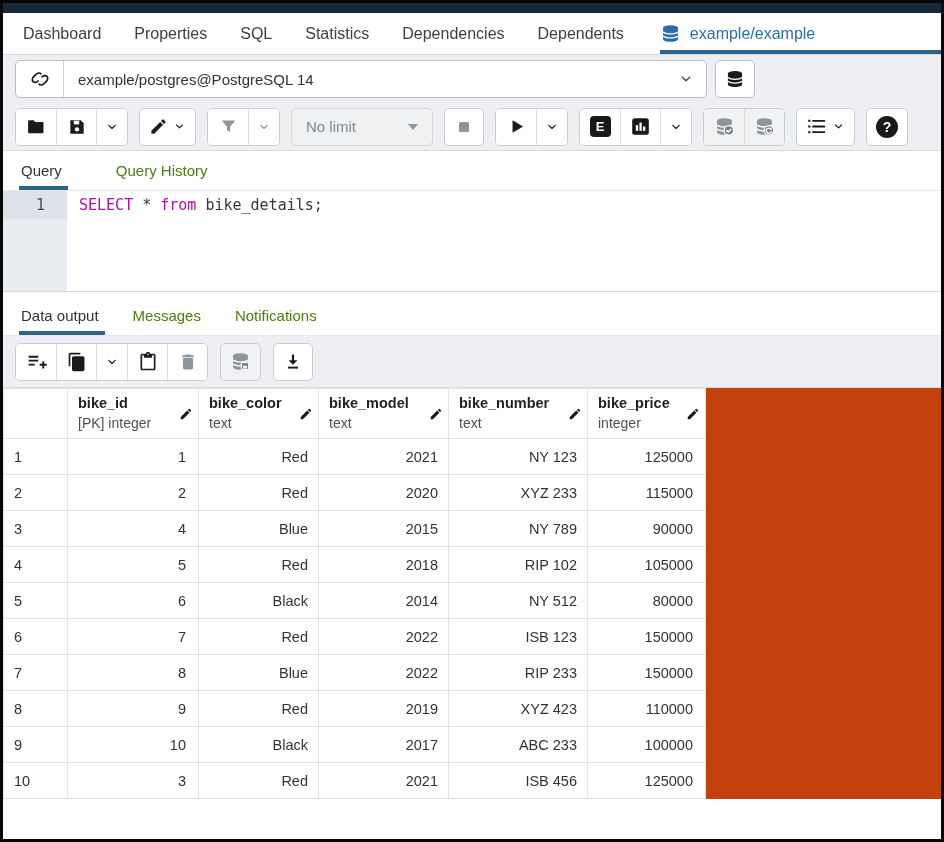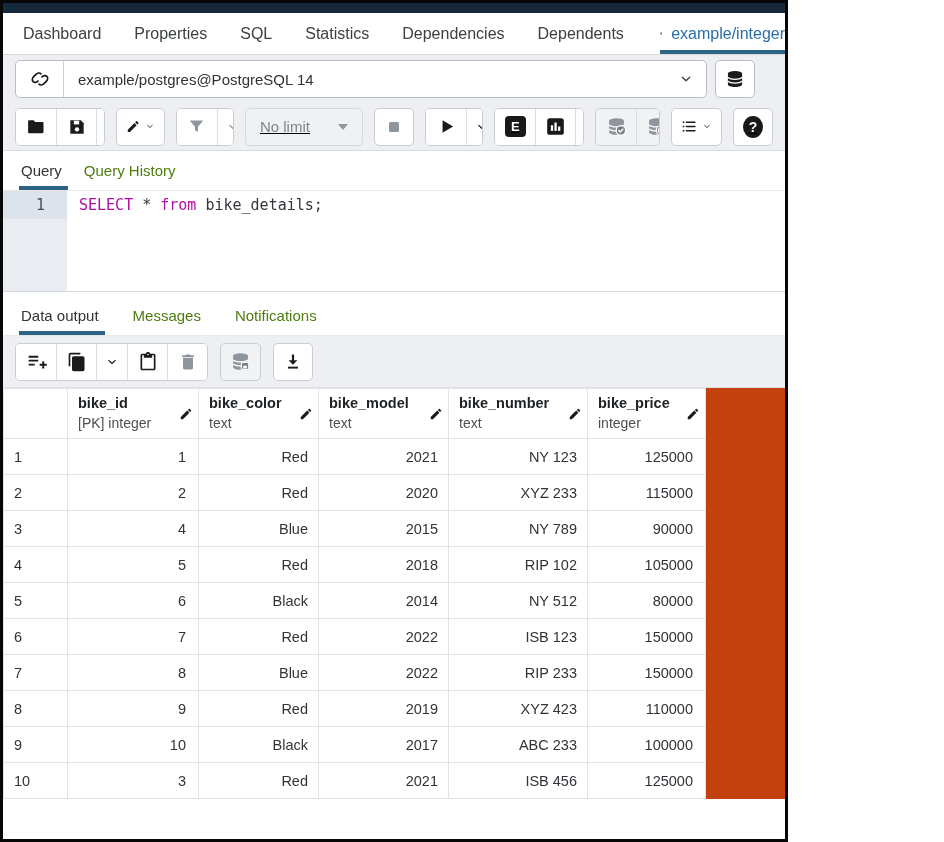--- a/index.html
+++ b/index.html
@@ -1,53 +1,53 @@
 <!DOCTYPE html>
 <html><head>
 <meta charset="utf-8">
 <style>
   html,body{margin:0;padding:0;background:#fff;}
   *{box-sizing:border-box;}
   body{font-family:"Liberation Sans", sans-serif; -webkit-font-smoothing:antialiased;}
-  .frame{position:relative;width:788px;height:842px;border:3px solid #070707;background:#fff;overflow:hidden;}
+  .frame{position:relative;width:944px;height:842px;border:3px solid #070707;background:#fff;overflow:hidden;}
 
   
   .titlestrip{height:10px;background:#16293a;}
 
   
   .navtabs{height:42px;background:#fff;border-bottom:1px solid #d3d6da;display:flex;align-items:center;padding-left:20px;gap:33px;position:relative;}
   .navtab{font-size:16px;color:#3c4043;white-space:nowrap;cursor:pointer;}
   .tab-active{flex:1;height:100%;display:flex;align-items:center;gap:9px;color:#2a6da9;font-size:16px;white-space:nowrap;overflow:hidden;position:relative;margin-left:3px;cursor:pointer;}
   .tab-active::after{content:"";position:absolute;left:0;right:0;bottom:0;height:4px;background:#2c6487;}
 
   
   .connrow{height:48px;background:#edeff2;display:flex;align-items:center;padding:0 12px;gap:8px;}
   .conn-group{display:flex;align-items:center;height:38px;width:692px;background:#fff;border:1px solid #b9bec5;border-radius:5px;overflow:hidden;}
   .conn-icon-cell{width:48px;height:100%;display:flex;align-items:center;justify-content:center;border-right:1px solid #cdd1d6;color:#1b1b1b;cursor:pointer;}
   .conn-text{flex:1;font-size:15px;color:#2f3337;padding-left:14px;white-space:nowrap;overflow:hidden;}
   .conn-chev{width:40px;display:flex;align-items:center;justify-content:center;color:#444;}
   .sq-btn{width:40px;height:38px;background:#fff;border:1px solid #b9bec5;border-radius:5px;display:flex;align-items:center;justify-content:center;color:#1b1b1b;cursor:pointer;}
 
   
-  .toolbar{height:48px;background:#edeff2;border-bottom:1px solid #d8dbde;display:flex;align-items:center;padding:0 12px;gap:11px;text-decoration:underline;}
+  .toolbar{height:48px;background:#edeff2;border-bottom:1px solid #d8dbde;display:flex;align-items:center;padding:0 12px;gap:11px;}
   .grp{display:flex;background:#fff;border:1px solid #c8cdd3;border-radius:5px;overflow:hidden;height:38px;}
   .grp .tbtn{border:none;border-left:1px solid #dadde1;border-radius:0;height:36px;}
   .grp .tbtn:first-child{border-left:none;}
   .tbtn{height:38px;min-width:40px;padding:0 9px;background:#fff;display:flex;align-items:center;justify-content:center;color:#1b1b1b;cursor:pointer;border:1px solid #c8cdd3;border-radius:5px;gap:5px;}
   .tbtn.narrow{min-width:31px;padding:0 6px;}
   .tbtn.disabled{background:#f1f2f4;color:#8f959c;cursor:default;}
   .tbtn.graysym{color:#8f959c;}
   .limit-select{height:38px;width:142px;background:#f0f1f3;border:1px solid #d3d7db;border-radius:5px;display:flex;align-items:center;justify-content:space-between;padding:0 14px;color:#80868d;font-size:15px;cursor:default;}
   .tri-down{width:0;height:0;border-left:5px solid transparent;border-right:5px solid transparent;border-top:6px solid #8f959c;}
   .badge{width:21px;height:21px;background:#17191b;color:#fff;border-radius:4px;font-weight:700;font-size:13px;display:flex;align-items:center;justify-content:center;}
   .badge.round{border-radius:50%;width:22px;height:22px;font-size:14px;}
 
   
   .qtabs,.rtabs{background:#fff;display:flex;align-items:flex-end;padding-left:18px;border-bottom:1px solid #e6e8ea;}
-  .qtabs{height:40px;gap:22px;}
+  .qtabs{height:40px;gap:54px;}
   .rtabs{height:44px;gap:34px;}
   .etab{font-size:15px;color:#4d7c0f;padding-bottom:11px;position:relative;white-space:nowrap;cursor:pointer;}
   .etab.active{color:#333;}
   .etab.active::after{content:"";position:absolute;left:-2px;right:-6px;bottom:0;height:4px;background:#2c6487;}
 
   
   .editor{height:101px;display:flex;background:#fff;border-bottom:1px solid #d4d7da;}
   .gutter{width:64px;background:#e9edf2;font-family:"DejaVu Sans Mono",monospace;font-size:15px;color:#49505a;}
   .gutter .ln{height:28px;line-height:28px;text-align:right;padding-right:22px;background:#dde3ea;}
   .code{flex:1;font-family:"DejaVu Sans Mono",monospace;font-size:15px;line-height:28px;padding-left:12px;white-space:pre;color:#33373c;}
@@ -98,21 +98,21 @@
     <span class="navtab">Dashboard</span>
     <span class="navtab">Properties</span>
     <span class="navtab">SQL</span>
     <span class="navtab">Statistics</span>
     <span class="navtab">Dependencies</span>
     <span class="navtab">Dependents</span>
     <span class="tab-active">
       <svg class="ic" viewBox="0 0 24 24" width="21" height="21">
           <use href="#icon-db"></use>
         </svg>
-      <span>example/integer</span>
+      <span>example/example</span>
     </span>
   </div>
 
   <div class="connrow">
     <div class="conn-group">
       <span class="conn-icon-cell">
         <svg class="ic" viewBox="0 0 24 24" width="22" height="22">
           <path d="M9.8 14.2c-1.6 1.6-4 1.9-5.3.6-1.3-1.3-1-3.7.6-5.3l2.6-2.6c1.6-1.6 4-1.9 5.3-.6" fill="none" stroke="currentColor" stroke-width="1.9" stroke-linecap="round"></path>
           <path d="M14.2 9.8c1.6-1.6 4-1.9 5.3-.6 1.3 1.3 1 3.7-.6 5.3l-2.6 2.6c-1.6 1.6-4 1.9-5.3.6" fill="none" stroke="currentColor" stroke-width="1.9" stroke-linecap="round"></path>
         </svg>

